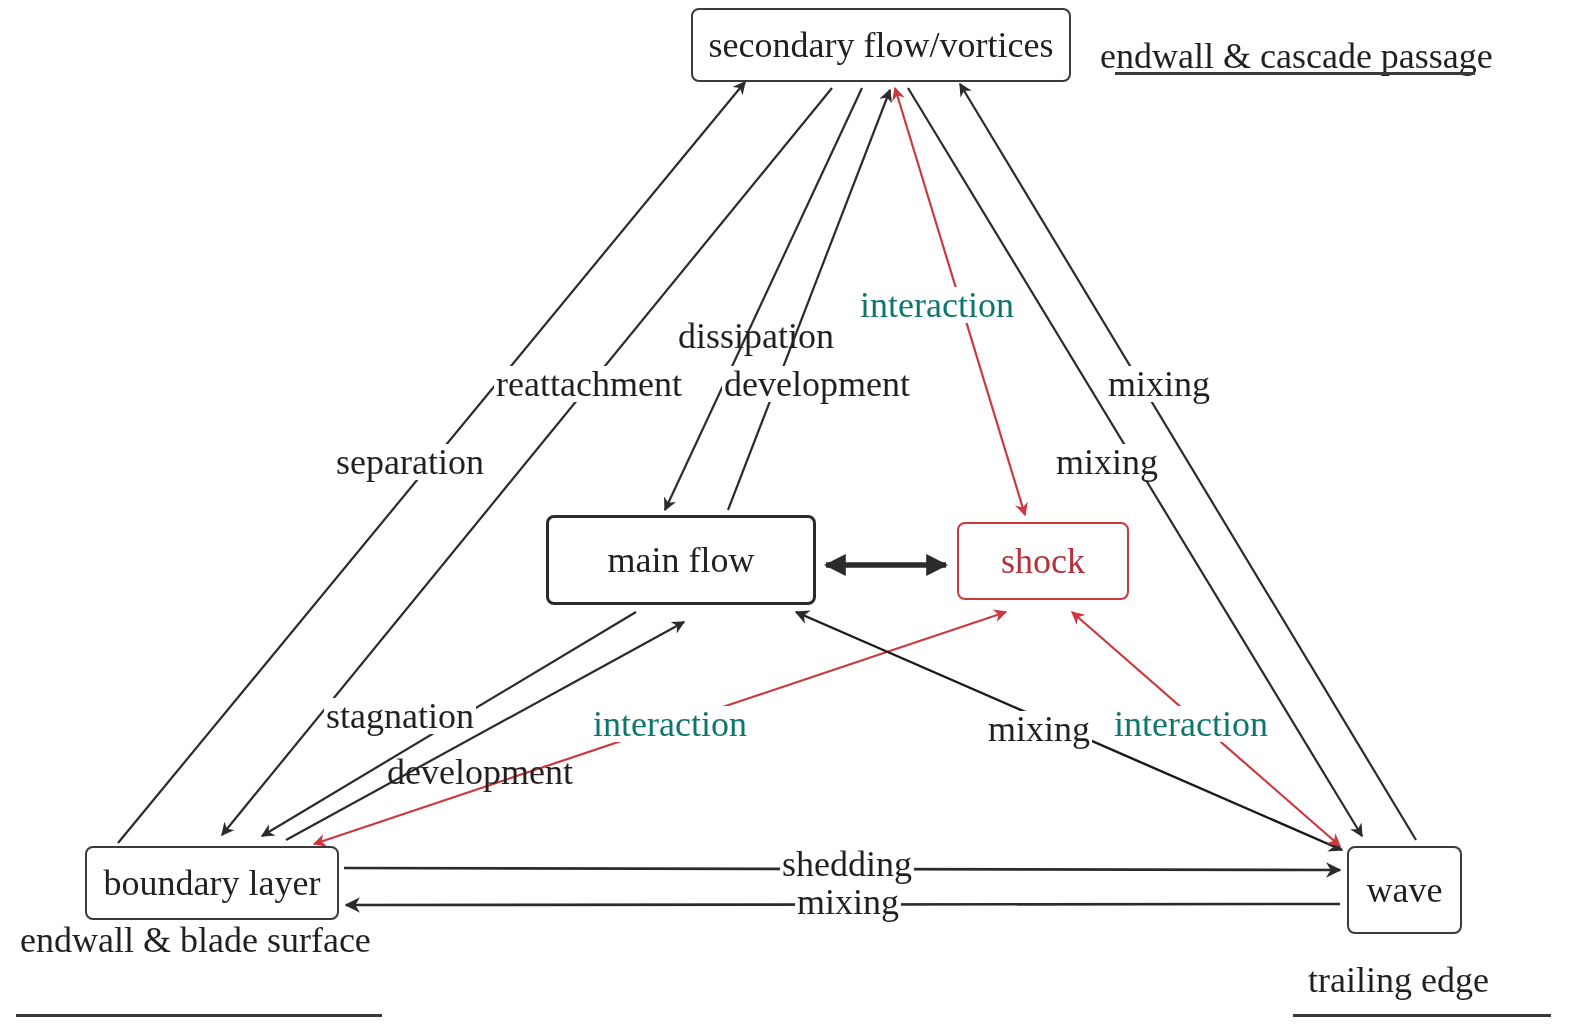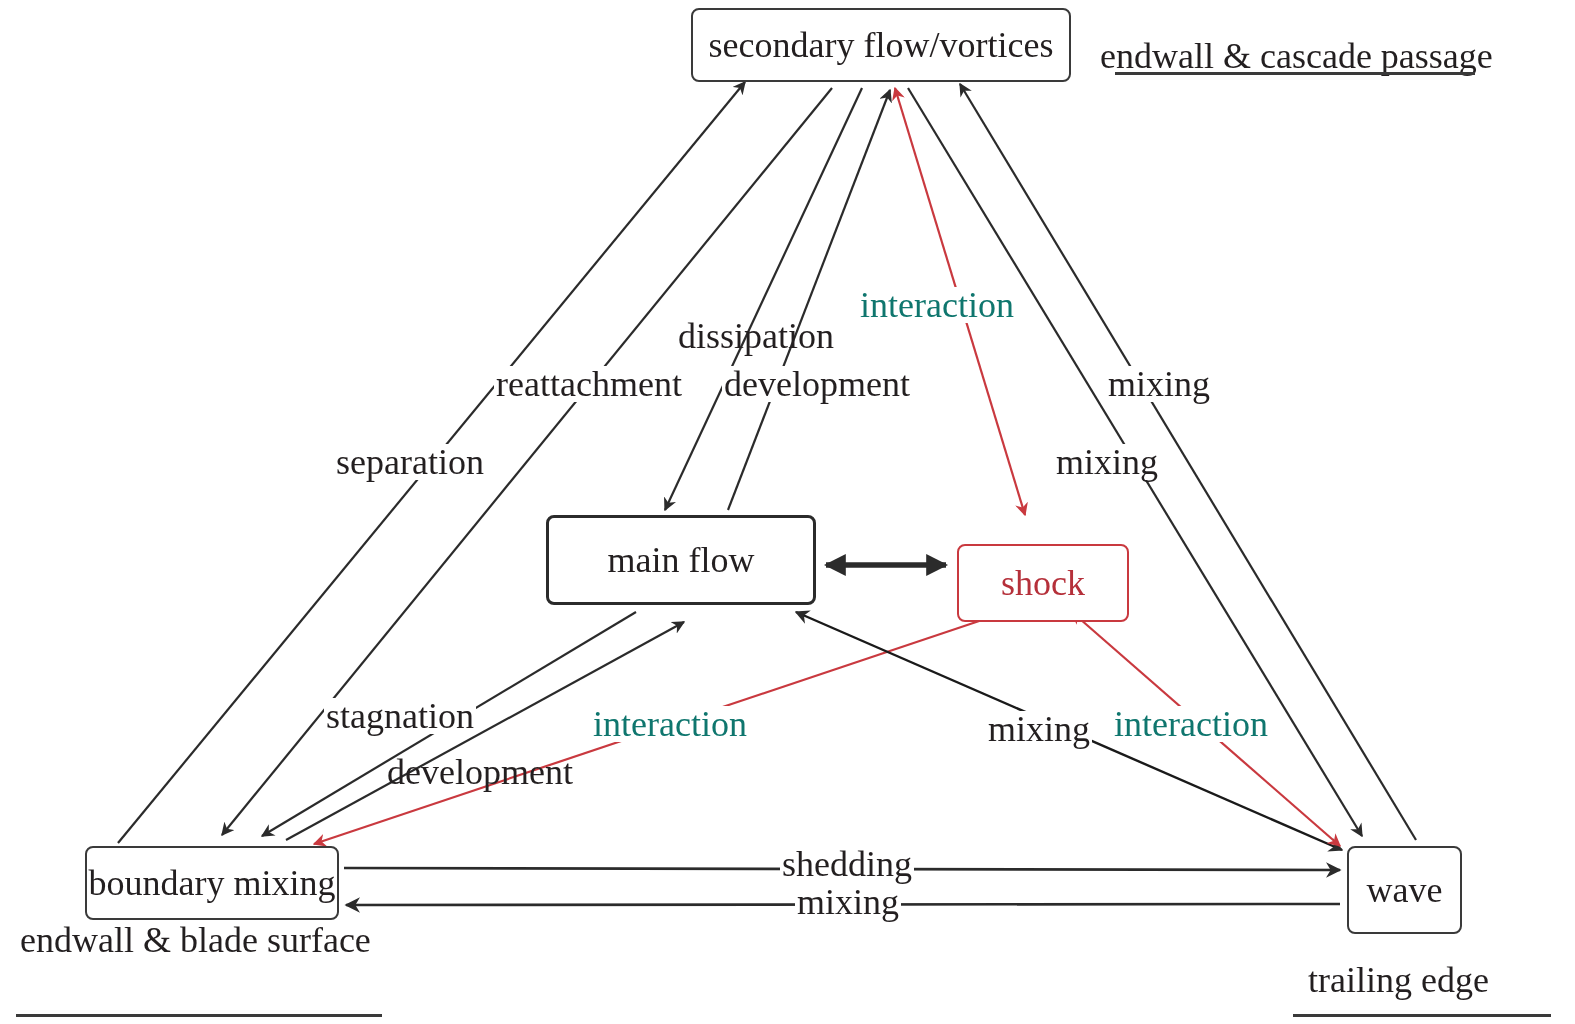--- a/index.html
+++ b/index.html
@@ -3,21 +3,21 @@
 <meta charset="utf-8">
 <style>
   html, body { margin:0; padding:0; background:#ffffff; }
   body { width:1575px; height:1024px; position:relative; overflow:hidden;
          font-family:"Liberation Serif", "DejaVu Serif", serif; color:#231f20; }
   svg#diagram { position:absolute; left:0; top:0; width:1575px; height:1024px; }
   .node { position:absolute; box-sizing:border-box; border:2.5px solid #3a3a3a; border-radius:8px;
           background:#fff; display:flex; align-items:center; justify-content:center;
           font-size:36px; white-space:nowrap; }
   .node.thick { border-width:3.5px; border-color:#2b2b2b; }
-  .node.red { border-color:#c9393f; color:#b5303a;margin-top:22px; }
+  .node.red { border-color:#c9393f; color:#b5303a; }
   .lbl { position:absolute; font-size:36px; white-space:nowrap; line-height:1; background:transparent; }
   .lbl.bg { background:#fff; padding:0 2px; }
   .lbl.red { color:#0f766e; }
   .region { position:absolute; font-size:36px; white-space:nowrap; line-height:1; }
   .uline { position:absolute; height:3px; background:#3a3a3a; }
 </style>
 </head>
 <body>
 
 <svg id="diagram" viewBox="0 0 1575 1024">
@@ -67,21 +67,21 @@
 <div class="node" style="left:691px; top:8px; width:380px; height:74px;">
   <span>secondary flow/vortices</span>
 </div>
 <div class="node thick" style="left:546px; top:515px; width:270px; height:90px;justify-content:center;">
   <span>main flow</span>
 </div>
 <div class="node red" style="left:957px; top:522px; width:172px; height:78px;">
   <span>shock</span>
 </div>
 <div class="node" style="left:85px; top:846px; width:254px; height:74px;">
-  <span>boundary mixing</span>
+  <span>boundary layer</span>
 </div>
 <div class="node" style="left:1347px; top:846px; width:115px; height:88px;">
   <span>wave</span>
 </div>
 
 <div class="region" style="left:1100px; top:38px;">endwall &amp; cascade passage</div>
 <div class="uline" style="left:1115px; top:72px; width:360px;"></div>
 
 <div class="region" style="left:20px; top:922px;">endwall &amp; blade surface</div>
 <div class="uline" style="left:16px; top:1014px; width:366px;"></div>

